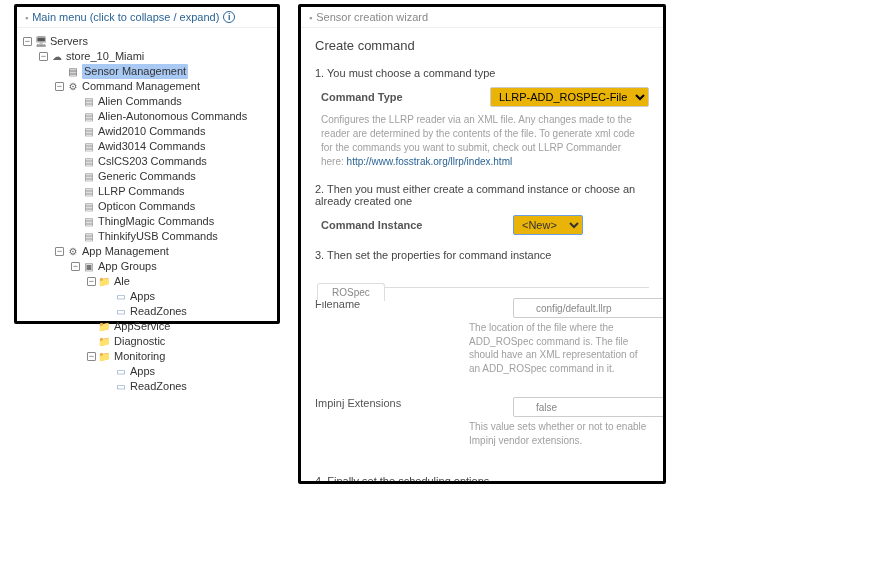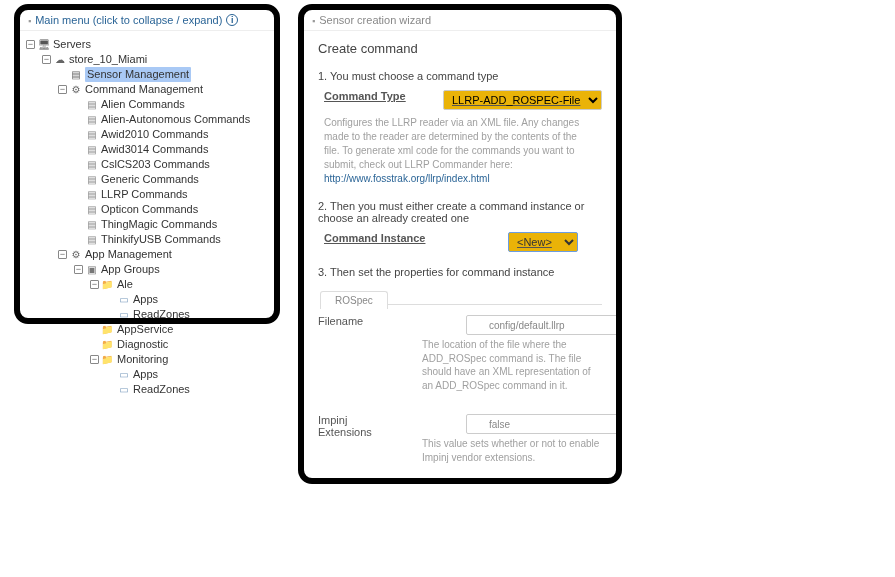--- a/index.html
+++ b/index.html
@@ -8,25 +8,25 @@
   font-size: 11px;
   color: #555;
   background: #fff;
   width: 895px;
   height: 577px;
   overflow: hidden;
 }
 .container { display: flex; gap: 18px; padding: 4px 8px 0 14px; }
 .panel {
   background: #fff;
-  border: 6px solid #000000;
-  border-radius: 14px;
+  border: 3px solid #000000;
+  border-radius: 2px;
 }
 .left-panel { width: 266px; height: 320px; }
-.right-panel { width: 324px; height: 480px; overflow: hidden; }
+.right-panel { width: 368px; height: 480px; overflow: hidden; }
 
 .panel-header {
   font-size: 11px;
   color: #2a6496;
   padding: 4px 8px;
   border-bottom: 1px solid #eee;
   display: flex;
   align-items: center;
   gap: 4px;
 }
@@ -94,25 +94,24 @@
 .ico-tag::before { content: "▤"; font-size: 10px; color:#888; }
 .ico-folder::before { content: "📁"; font-size: 10px; }
 .ico-doc::before { content: "▭"; font-size: 10px; color:#79b; }
 .tree-label { color: #333; }
 
 .form-area { padding: 10px 14px 20px; }
 .form-title { font-size: 13px; color: #444; margin-bottom: 12px; }
 .step-heading { font-size: 11px; color: #444; margin-top: 14px; margin-bottom: 8px; }
 .field-row {
   display: flex;
-  align-items: flex-start;
-  gap: 4px;
+  align-items: center;
+  gap: 12px;
   margin-bottom: 6px;
   margin-left: 6px;
-  text-decoration: underline;
 }
 .field-label {
   width: 180px;
   font-size: 11px;
   color: #555;
   font-weight: bold;
 }
 .select-box {
   border: 1px solid #ccc;
   background: #eab308;
@@ -143,21 +142,21 @@
   margin-left: 2px;
 }
 .tab {
   border: 1px solid #ddd;
   border-bottom: none;
   border-radius: 3px 3px 0 0;
   padding: 3px 14px;
   font-size: 10px;
   color: #888;
   position: relative;
-  top: 5px;
+  top: 14px;
   background: #fff;
 }
 
 .prop-row {
   display: flex;
   gap: 20px;
   margin-bottom: 4px;
 }
 .prop-label { width: 180px; font-size: 11px; color:#555; font-weight: normal; }
 .prop-right { width: 180px; }

